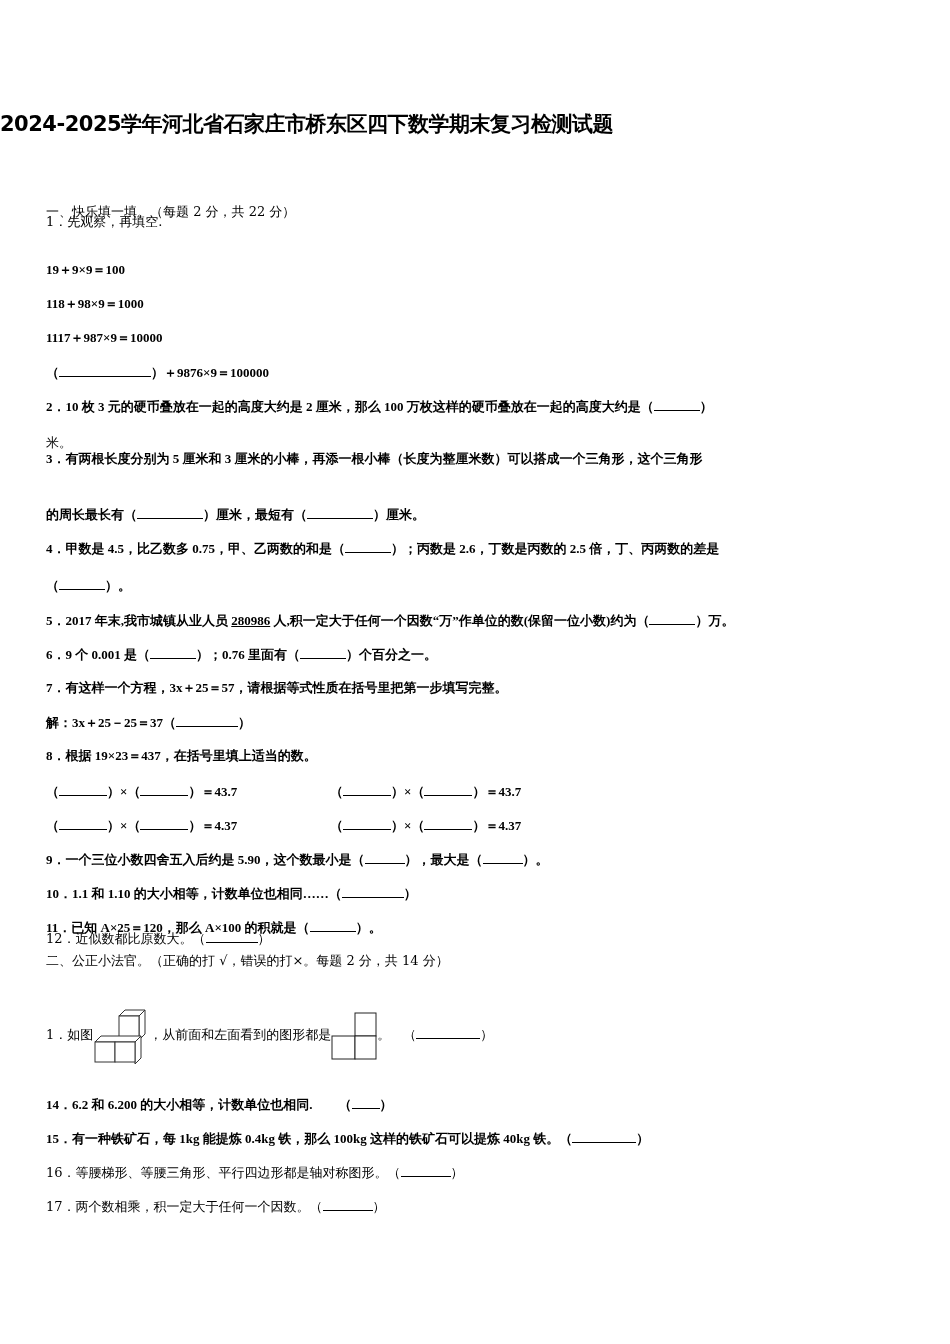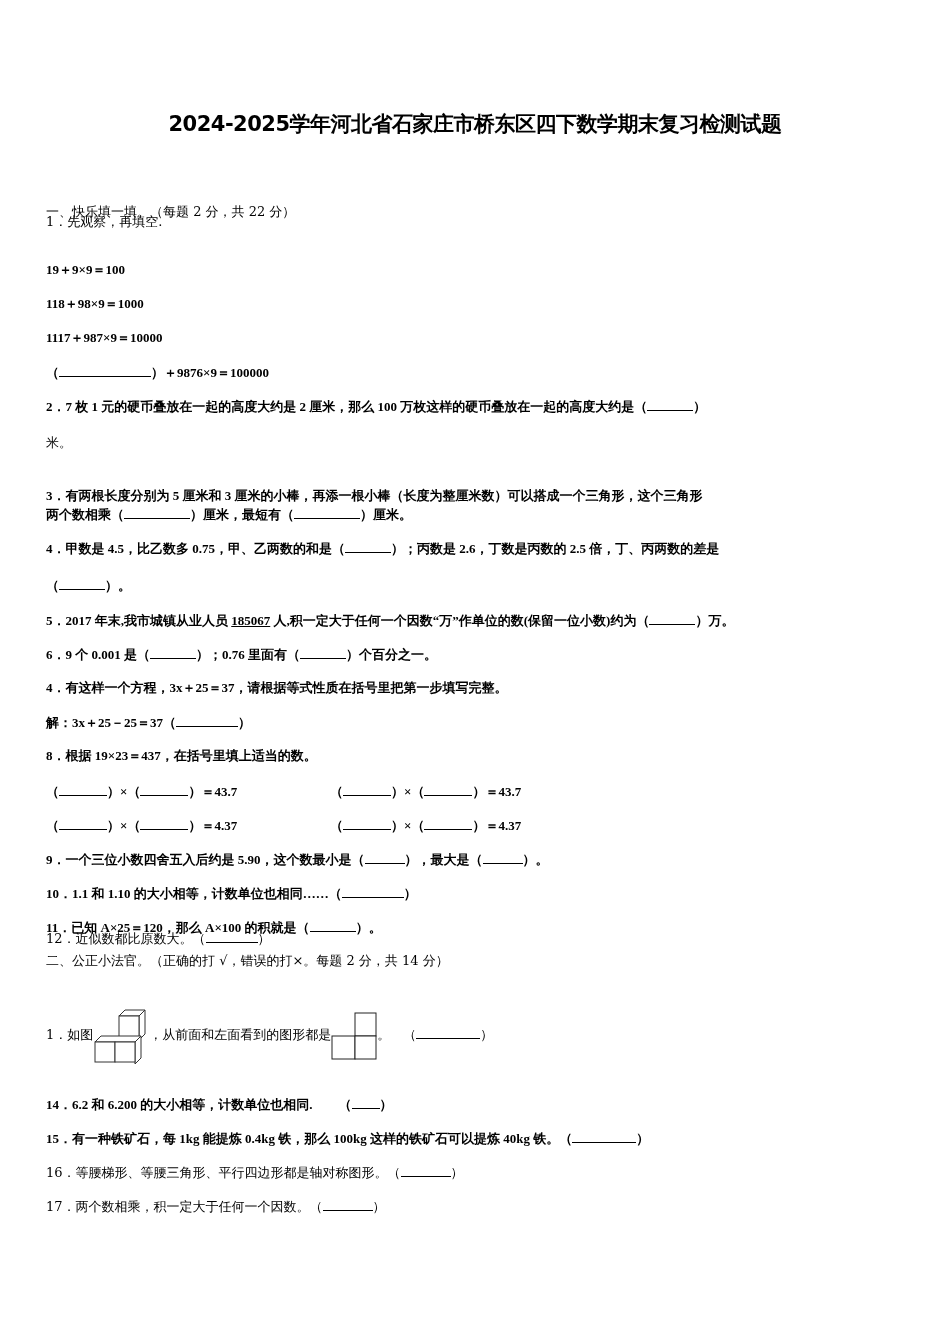--- a/index.html
+++ b/index.html
@@ -1,18 +1,18 @@
 <!DOCTYPE html>
 <html><head>
 <meta charset="utf-8">
 <style>
   html, body { margin: 0; padding: 0; background: #ffffff; }
   body { width: 950px; height: 1344px; position: relative; overflow: hidden;
          font-family: "DejaVu Serif", "Liberation Serif", serif; color: #000; }
-  .title { position: absolute; left: 0; width: 950px; top: 110px; text-align: center;
+  .title { position: absolute; left: 0; width: 950px; top: 110px; 
            font-family: "DejaVu Sans", "Liberation Sans", sans-serif; font-weight: bold;
            font-size: 21px; letter-spacing: -0.5px; }
   .line { position: absolute; left: 46px; font-size: 13px; white-space: nowrap; line-height: 20px; }
   .b { font-family: "Liberation Serif", "DejaVu Serif", serif; font-weight: bold; }
   .blank { display: inline-block; border-bottom: 1px solid #000; height: 14px; vertical-align: baseline; }
   .u { text-decoration: underline; }
   .cubes, .view { display: inline-block; vertical-align: middle; }
 </style>
 </head>
 <body>
@@ -23,45 +23,45 @@
 
 <div class="line" style="top:212px">1．先观察，再填空.</div>
 <div class="line b" style="top:260px">19＋9×9＝100</div>
 <div class="line b" style="top:294px">118＋98×9＝1000</div>
 <div class="line b" style="top:328px">1117＋987×9＝10000</div>
 <div class="line b" style="top:362px">
   <span>（</span><span class="blank" style="width:92px"></span><span>）＋9876×9＝100000</span>
 </div>
 
 <div class="line b" style="top:396px">
-  <span>2．7 枚 1 元的硬币叠放在一起的高度大约是 2 厘米，那么 100 万枚这样的硬币叠放在一起的高度大约是（</span><span class="blank" style="width:46px"></span><span>）</span>
+  <span>2．10 枚 3 元的硬币叠放在一起的高度大约是 2 厘米，那么 100 万枚这样的硬币叠放在一起的高度大约是（</span><span class="blank" style="width:46px"></span><span>）</span>
 </div>
 <div class="line" style="top:433px">米。</div>
 
-<div class="line b" style="top:486px">3．有两根长度分别为 5 厘米和 3 厘米的小棒，再添一根小棒（长度为整厘米数）可以搭成一个三角形，这个三角形</div>
+<div class="line b" style="top:449px">3．有两根长度分别为 5 厘米和 3 厘米的小棒，再添一根小棒（长度为整厘米数）可以搭成一个三角形，这个三角形</div>
 <div class="line b" style="top:504px">
-  <span>两个数相乘（</span><span class="blank" style="width:66px"></span><span>）厘米，最短有（</span><span class="blank" style="width:66px"></span><span>）厘米。</span>
+  <span>的周长最长有（</span><span class="blank" style="width:66px"></span><span>）厘米，最短有（</span><span class="blank" style="width:66px"></span><span>）厘米。</span>
 </div>
 
 <div class="line b" style="top:538px">
   <span>4．甲数是 4.5，比乙数多 0.75，甲、乙两数的和是（</span><span class="blank" style="width:46px"></span><span>）；丙数是 2.6，丁数是丙数的 2.5 倍，丁、丙两数的差是</span>
 </div>
 <div class="line b" style="top:575px">
   <span>（</span><span class="blank" style="width:46px"></span><span>）。</span>
 </div>
 
 <div class="line b" style="top:610px">
-  <span>5．2017 年末,我市城镇从业人员 </span><span class="u">185067</span><span> 人,积一定大于任何一个因数“万”作单位的数(保留一位小数)约为（</span><span class="blank" style="width:46px"></span><span>）万。</span>
+  <span>5．2017 年末,我市城镇从业人员 </span><span class="u">280986</span><span> 人,积一定大于任何一个因数“万”作单位的数(保留一位小数)约为（</span><span class="blank" style="width:46px"></span><span>）万。</span>
 </div>
 
 <div class="line b" style="top:644px">
   <span>6．9 个 0.001 是（</span><span class="blank" style="width:46px"></span><span>）；0.76 里面有（</span><span class="blank" style="width:46px"></span><span>）个百分之一。</span>
 </div>
 
-<div class="line b" style="top:678px">4．有这样一个方程，3x＋25＝37，请根据等式性质在括号里把第一步填写完整。</div>
+<div class="line b" style="top:678px">7．有这样一个方程，3x＋25＝57，请根据等式性质在括号里把第一步填写完整。</div>
 <div class="line b" style="top:712px">
   <span>解：3x＋25－25＝37（</span><span class="blank" style="width:62px"></span><span>）</span>
 </div>
 
 <div class="line b" style="top:746px">8．根据 19×23＝437，在括号里填上适当的数。</div>
 
 <div class="line b" style="top:781px">
   <span>（</span><span class="blank" style="width:48px"></span><span>）×（</span><span class="blank" style="width:48px"></span><span>）</span><span>＝43.7</span>
 </div>
 <div class="line b" style="top:781px; left:330px">

